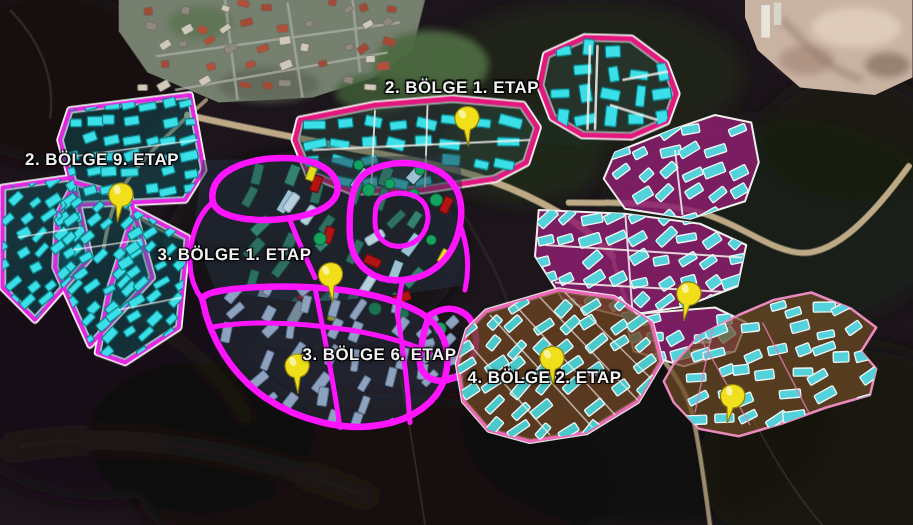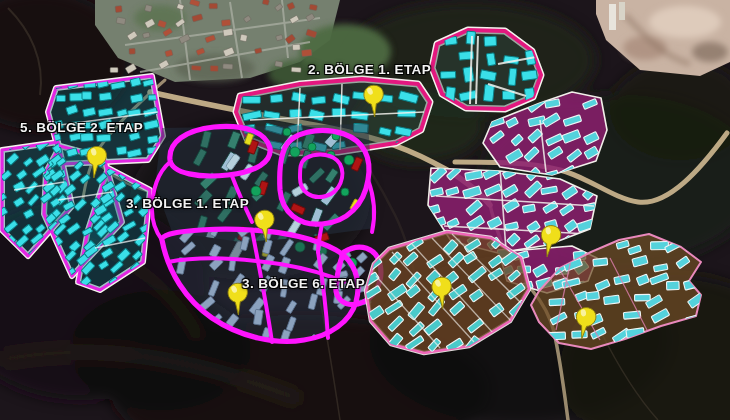--- a/index.html
+++ b/index.html
@@ -844,17 +844,18 @@
     <use href="#pin" transform="translate(264 226) rotate(-8)"></use>
     <use href="#pin" transform="translate(237 299) rotate(-5)"></use>
     <use href="#pin" transform="translate(549 241) rotate(7)"></use>
     <use href="#pin" transform="translate(441 293) rotate(-6)"></use>
     <use href="#pin" transform="translate(584 323) rotate(8)"></use>
   </g>
 </svg>
 
 <div class="labels">
   <div class="zlabel" style="left:308px;top:62px">2. BÖLGE 1. ETAP</div>
-  <div class="zlabel" style="left:20px;top:120px">5. BÖLGE 2. ETAP</div>
+  <div class="zlabel" style="left:20px;top:120px">2. BÖLGE 9. ETAP</div>
   <div class="zlabel" style="left:126px;top:196px">3. BÖLGE 1. ETAP</div>
   <div class="zlabel" style="left:242px;top:276px">3. BÖLGE 6. ETAP</div>
+  <div class="zlabel" style="left:374px;top:294px">4. BÖLGE 2. ETAP</div>
 </div>
 </div>
 
 </body></html>

